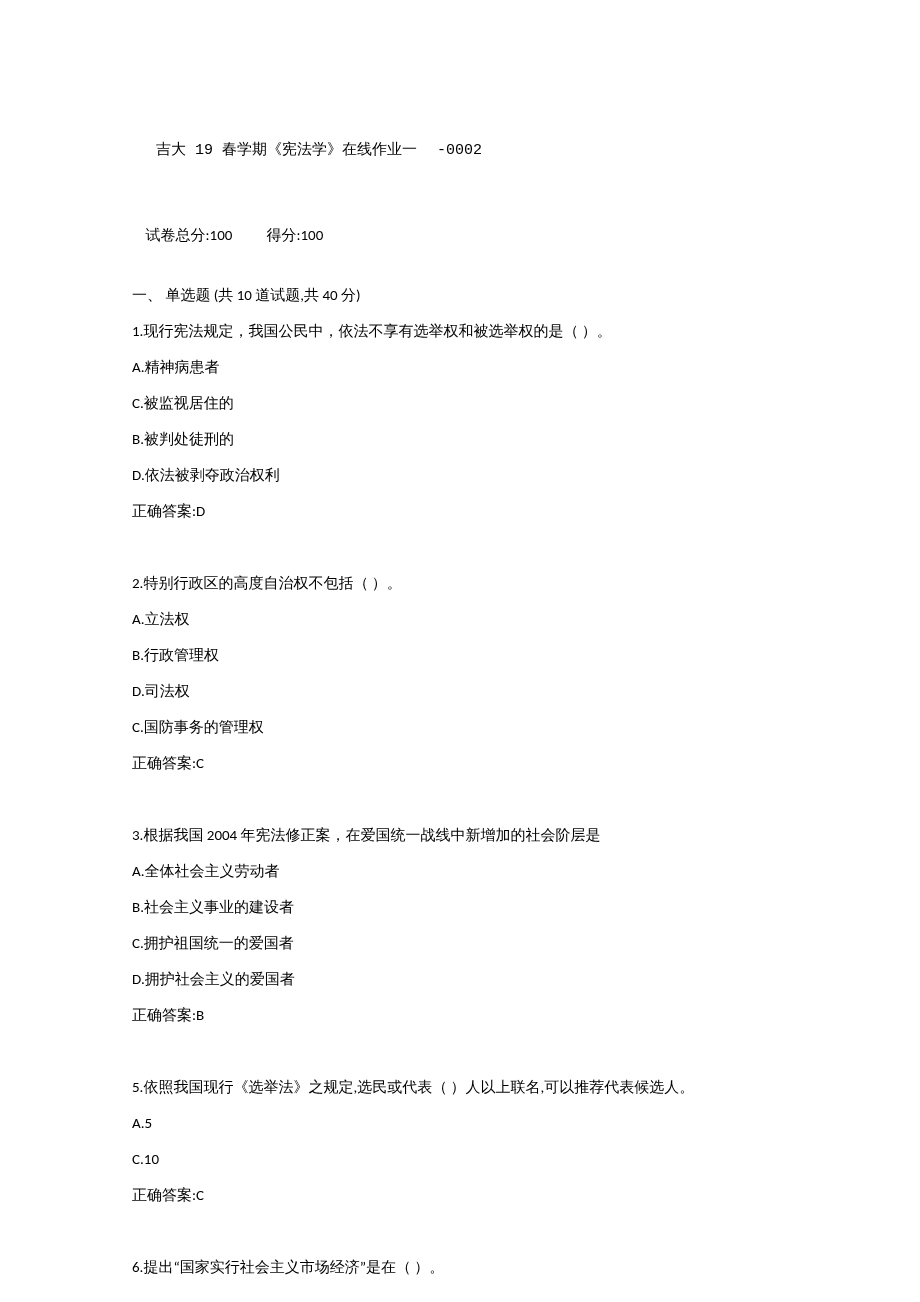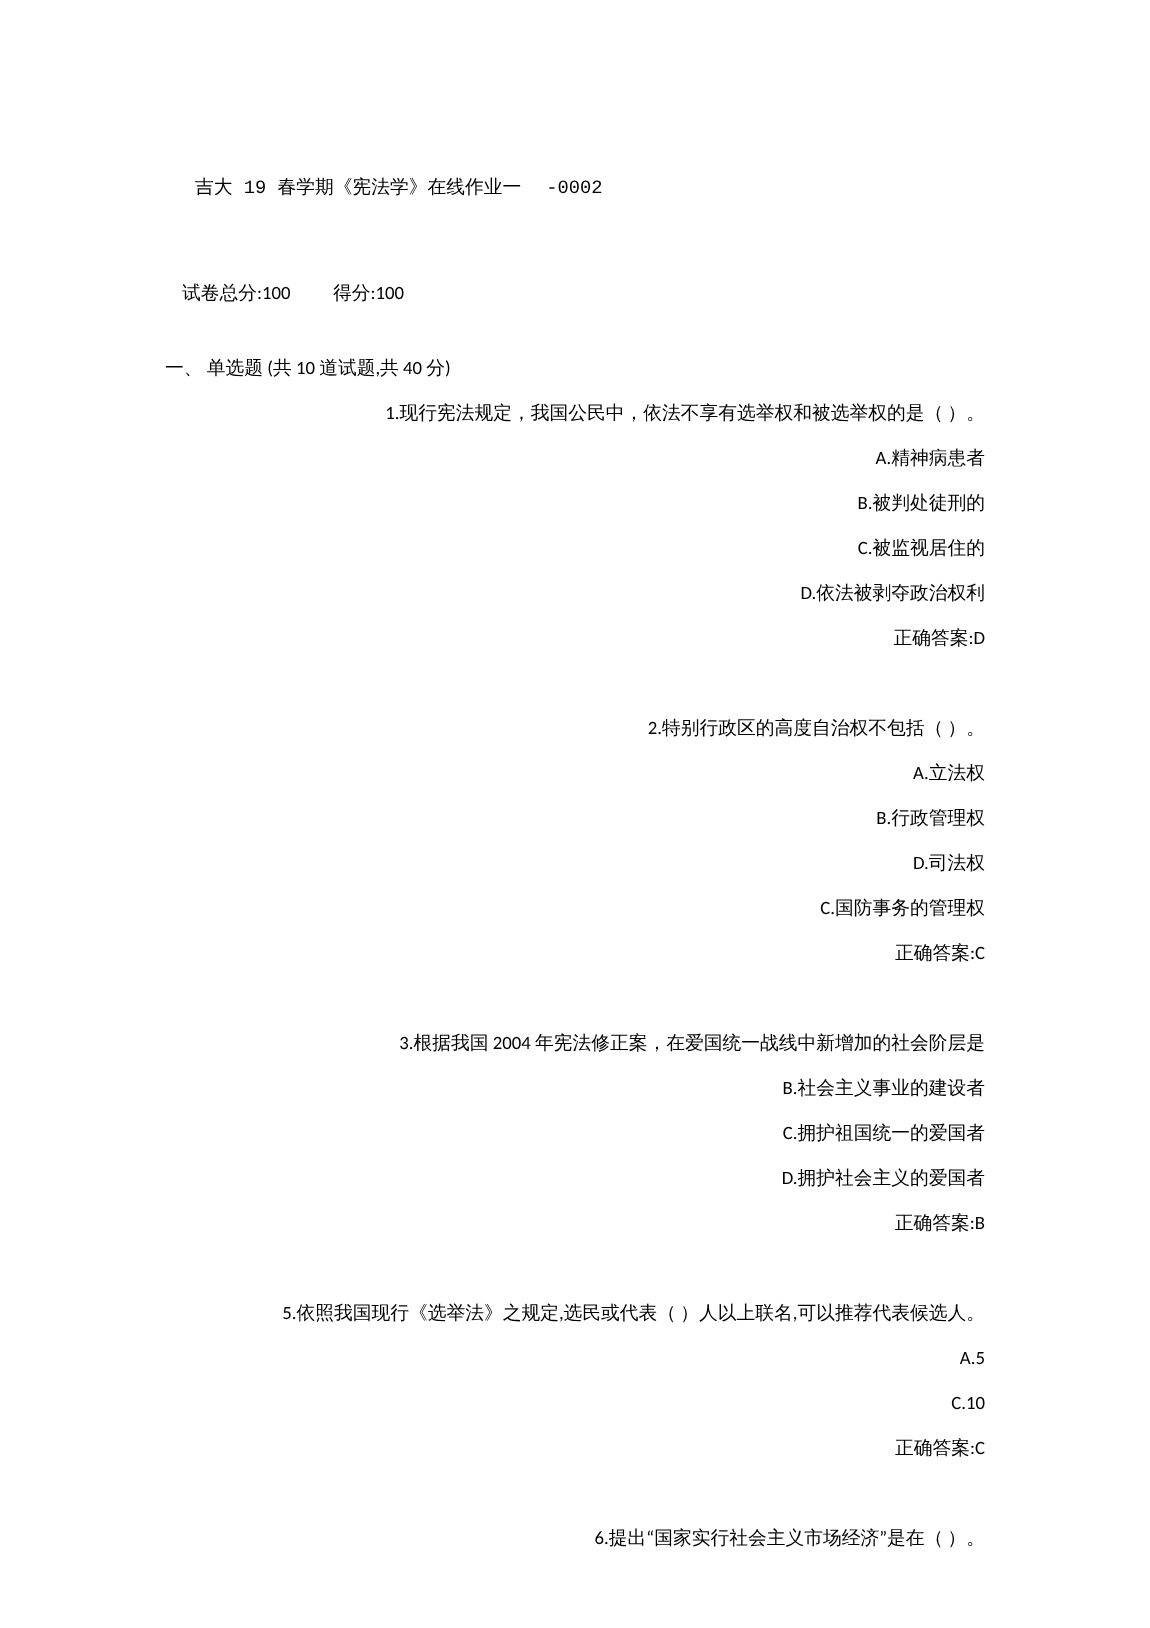--- a/index.html
+++ b/index.html
@@ -29,21 +29,20 @@
     display: inline-block;
     width: 20px;
   }
   .score-line .gap2 {
     display: inline-block;
     width: 34px;
   }
   .question-block {
     margin-top: 0;
     margin-bottom: 48px;
-    text-align: right;
   }
   .question-block:first-of-type {
     margin-top: 0;
   }
 </style>
 </head>
 <body>
 
 <div class="page">
 
@@ -51,37 +50,38 @@
     <span>吉大 19 春学期《宪法学》在线作业一</span><span class="gap"></span><span>-0002</span>
   </p>
   <p class="line score-line">
     <span>试卷总分:100</span><span class="gap2"></span><span>得分:100</span>
   </p>
   <p class="line">一、 单选题 (共 10 道试题,共 40 分)</p>
 
   <div class="question-block">
     <p class="line">1.现行宪法规定，我国公民中，依法不享有选举权和被选举权的是（ ）。</p>
     <p class="line">A.精神病患者</p>
+    <p class="line">C.被监视居住的</p>
     <p class="line">B.被判处徒刑的</p>
-    <p class="line">C.被监视居住的</p>
     <p class="line">D.依法被剥夺政治权利</p>
     <p class="line">正确答案:D</p>
   </div>
 
   <div class="question-block">
     <p class="line">2.特别行政区的高度自治权不包括（ ）。</p>
     <p class="line">A.立法权</p>
     <p class="line">B.行政管理权</p>
     <p class="line">D.司法权</p>
     <p class="line">C.国防事务的管理权</p>
     <p class="line">正确答案:C</p>
   </div>
 
   <div class="question-block">
     <p class="line">3.根据我国 2004 年宪法修正案，在爱国统一战线中新增加的社会阶层是</p>
+    <p class="line">A.全体社会主义劳动者</p>
     <p class="line">B.社会主义事业的建设者</p>
     <p class="line">C.拥护祖国统一的爱国者</p>
     <p class="line">D.拥护社会主义的爱国者</p>
     <p class="line">正确答案:B</p>
   </div>
 
 
   <div class="question-block">
     <p class="line">5.依照我国现行《选举法》之规定,选民或代表（ ）人以上联名,可以推荐代表候选人。</p>
     <p class="line">A.5</p>

